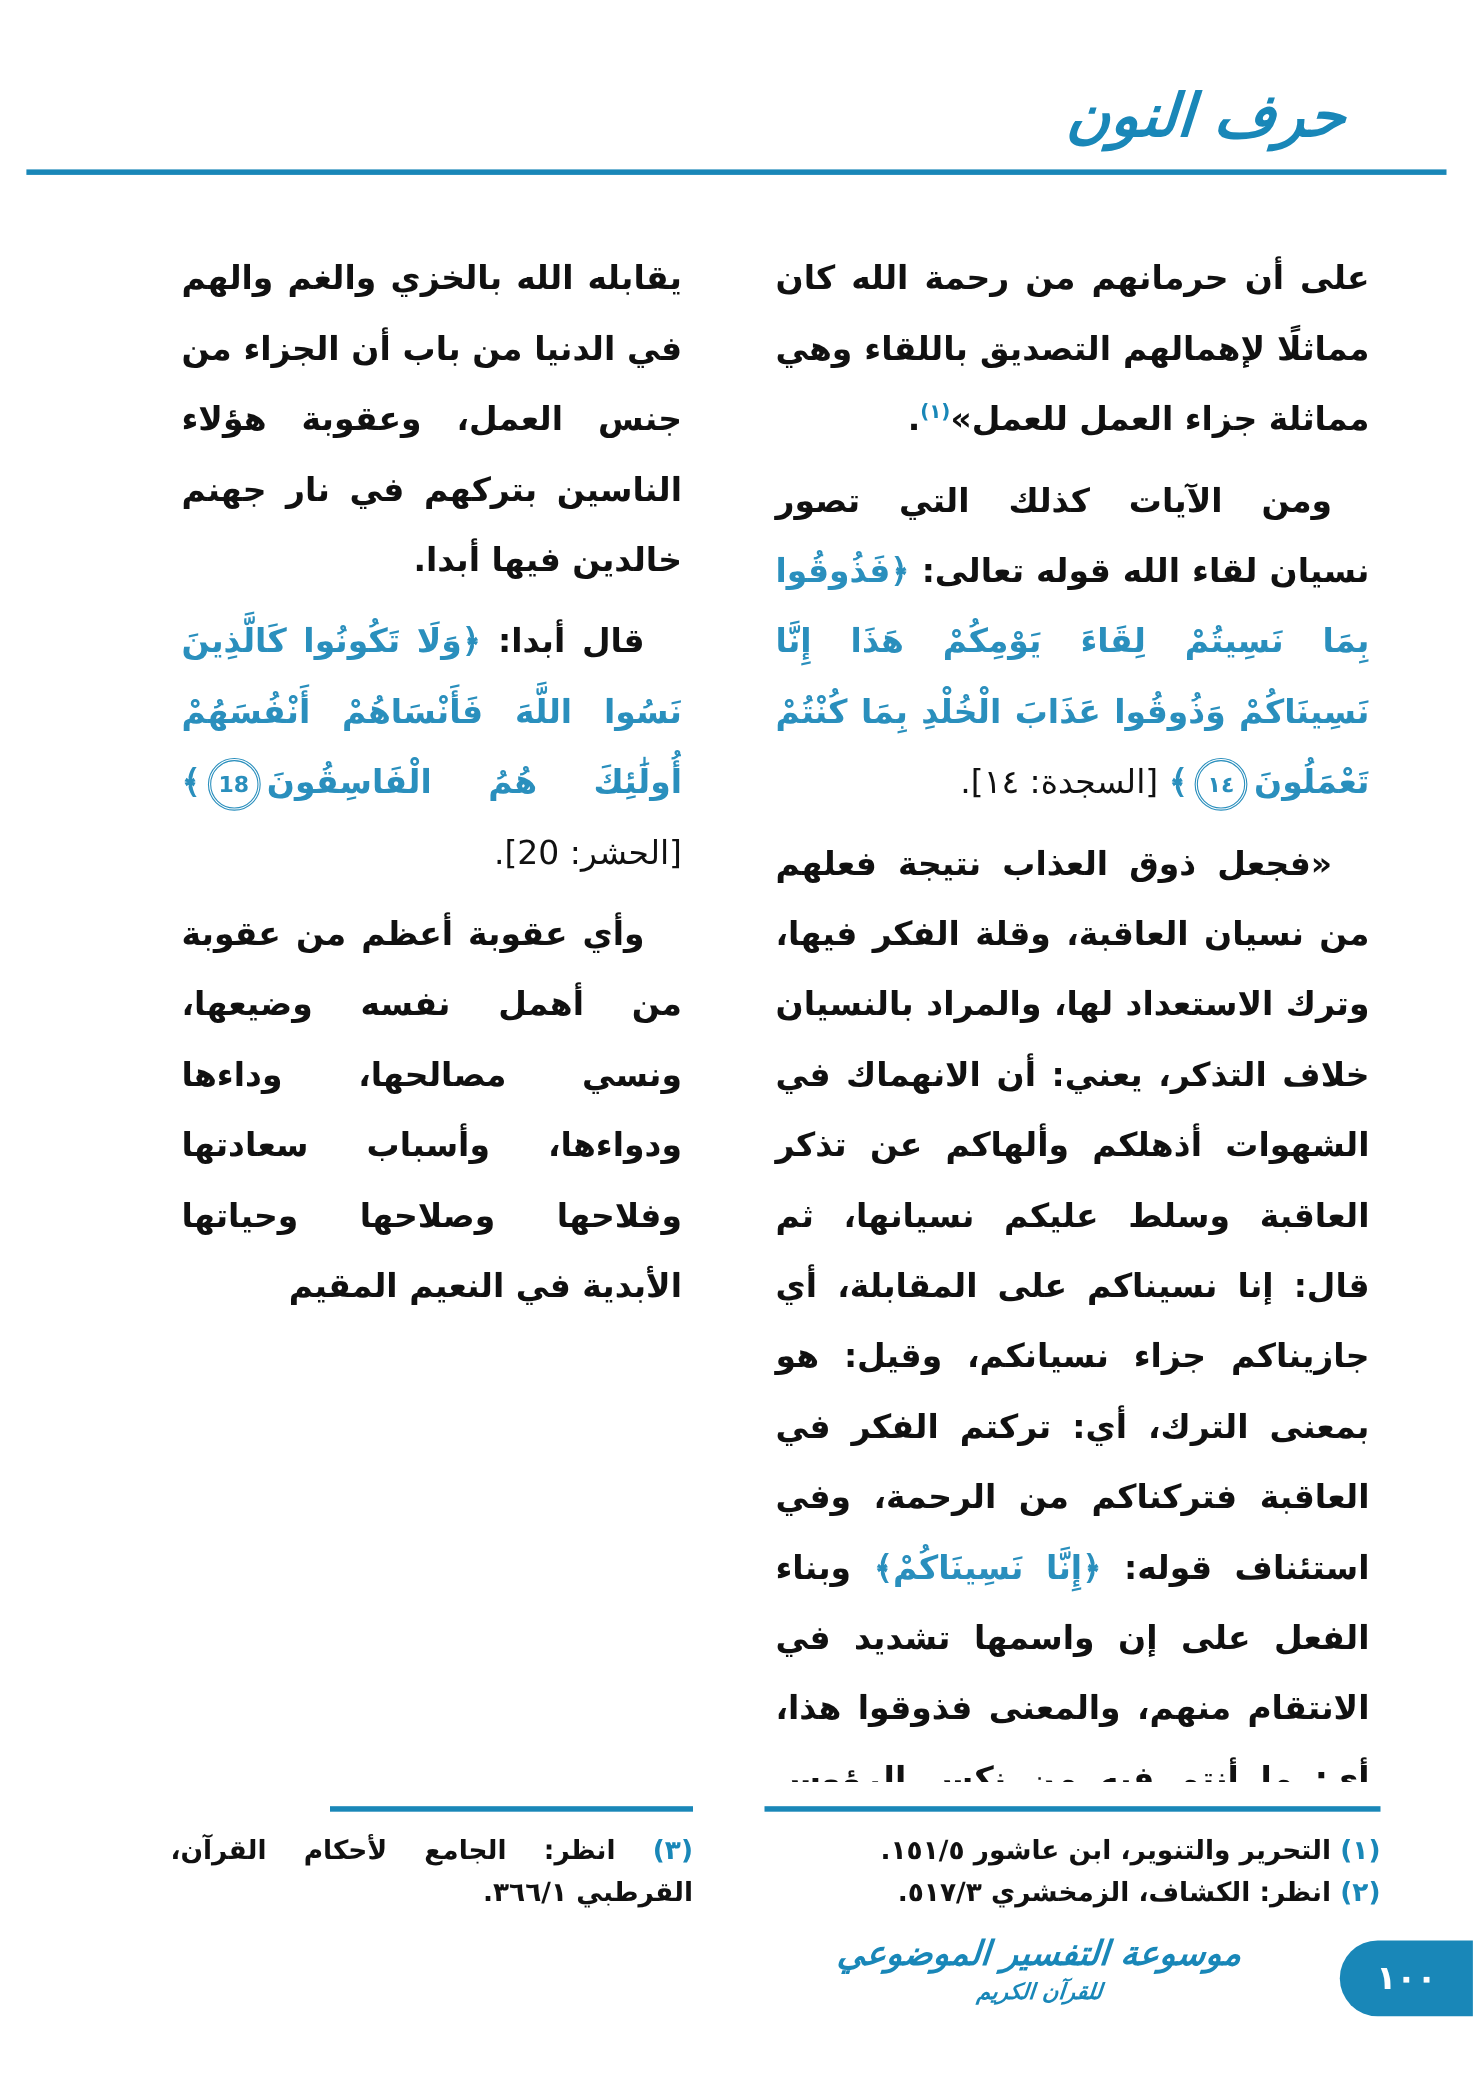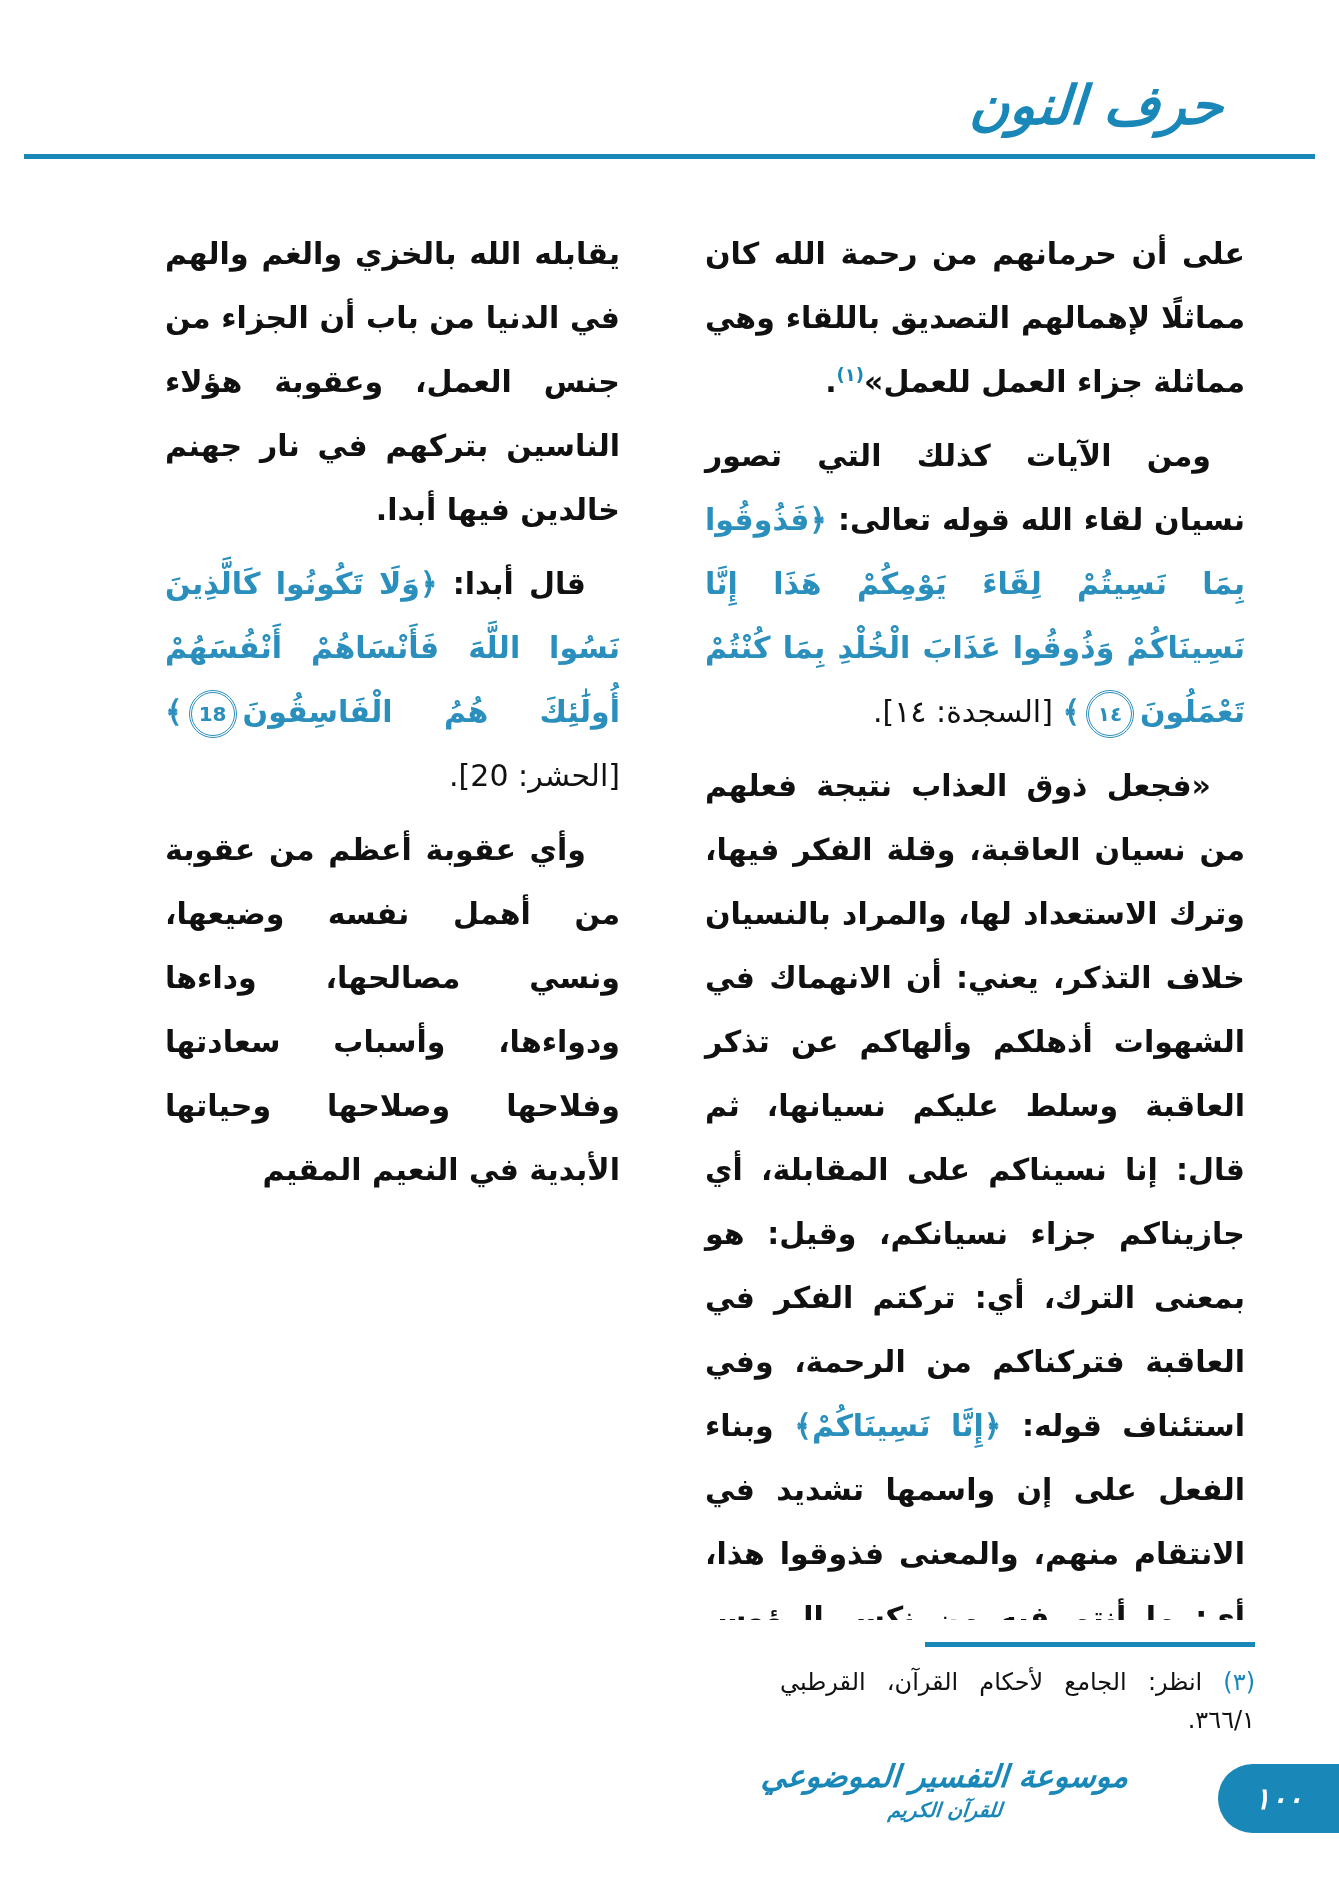--- a/index.html
+++ b/index.html
@@ -55,39 +55,39 @@
   .ref{color:#111;font-weight:400;}
   .fnref{
     color:#1987b8;font-size:18px;font-weight:700;
     vertical-align:super;line-height:0;
   }
   
   .footnotes{
     position:absolute;top:1642px;right:84px;width:1100px;
     display:flex;justify-content:space-between;
   }
-  .fn-col{font-size:24px;font-weight:400;line-height:38px;text-align:justify;}
+  .fn-col{font-size:24px;font-weight:700;line-height:38px;text-align:justify;}
   .fn-right{width:560px;}
   .fn-left{width:475px;}
   .fn-sep{height:5px;background:#1987b8;margin-bottom:16px;}
   .fn-sep.narrow{width:330px;}
   .fn-line{margin:0;}
   .fn-marker{color:#1987b8;}
   
   .footer-logo{
     position:absolute;top:1756px;left:750px;width:390px;
     text-align:center;color:#1987b8;
     font-weight:bold;font-style:italic;
   }
   .logo-line1{font-size:31px;line-height:40px;transform:skewX(-5deg);}
   .logo-line2{font-size:20px;line-height:28px;transform:skewX(-5deg);}
   .page-badge{
     position:absolute;top:1764px;right:0;width:121px;height:69px;
     background:#1987b8;border-radius:35px 0 0 35px;
-    display:flex;align-items:center;justify-content:center;font-style:italic;
+    display:flex;align-items:center;justify-content:center;
   }
   .page-badge span{
     color:#ffffff;font-size:30px;font-weight:bold;letter-spacing:6px;
   }
 </style>
 </head>
 <body>
 
 <div class="page">
 
@@ -112,20 +112,25 @@
 
       <p class="para"><span>قال أبدا: </span><span class="q-orn">﴿</span><span class="q">وَلَا تَكُونُوا كَالَّذِينَ نَسُوا اللَّهَ فَأَنْسَاهُمْ أَنْفُسَهُمْ أُولَٰئِكَ هُمُ الْفَاسِقُونَ</span><span class="ayah">18</span><span class="q-orn">﴾</span><span class="ref"> [الحشر: 20].</span></p>
 
       <p class="para"><span>وأي عقوبة أعظم من عقوبة من أهمل نفسه وضيعها، ونسي مصالحها، وداءها ودواءها، وأسباب سعادتها وفلاحها وصلاحها وحياتها الأبدية في النعيم المقيم</span></p>
 
     </div>
 
   </div>
 
   <div class="footnotes">
+    <div class="fn-col fn-right">
+      <div class="fn-sep"></div>
+      <p class="fn-line"><span class="fn-marker">(١)</span><span> التحرير والتنوير، ابن عاشور ٥/‏١٥١.</span></p>
+      <p class="fn-line"><span class="fn-marker">(٢)</span><span> انظر: الكشاف، الزمخشري ٣/‏٥١٧.</span></p>
+    </div>
     <div class="fn-col fn-left">
       <div class="fn-sep narrow"></div>
       <p class="fn-line"><span class="fn-marker">(٣)</span><span> انظر: الجامع لأحكام القرآن، القرطبي ١/‏٣٦٦.</span></p>
     </div>
   </div>
 
   <div class="footer-logo">
     <div class="logo-line1">موسوعة التفسير الموضوعي</div>
     <div class="logo-line2">للقرآن الكريم</div>
   </div>

